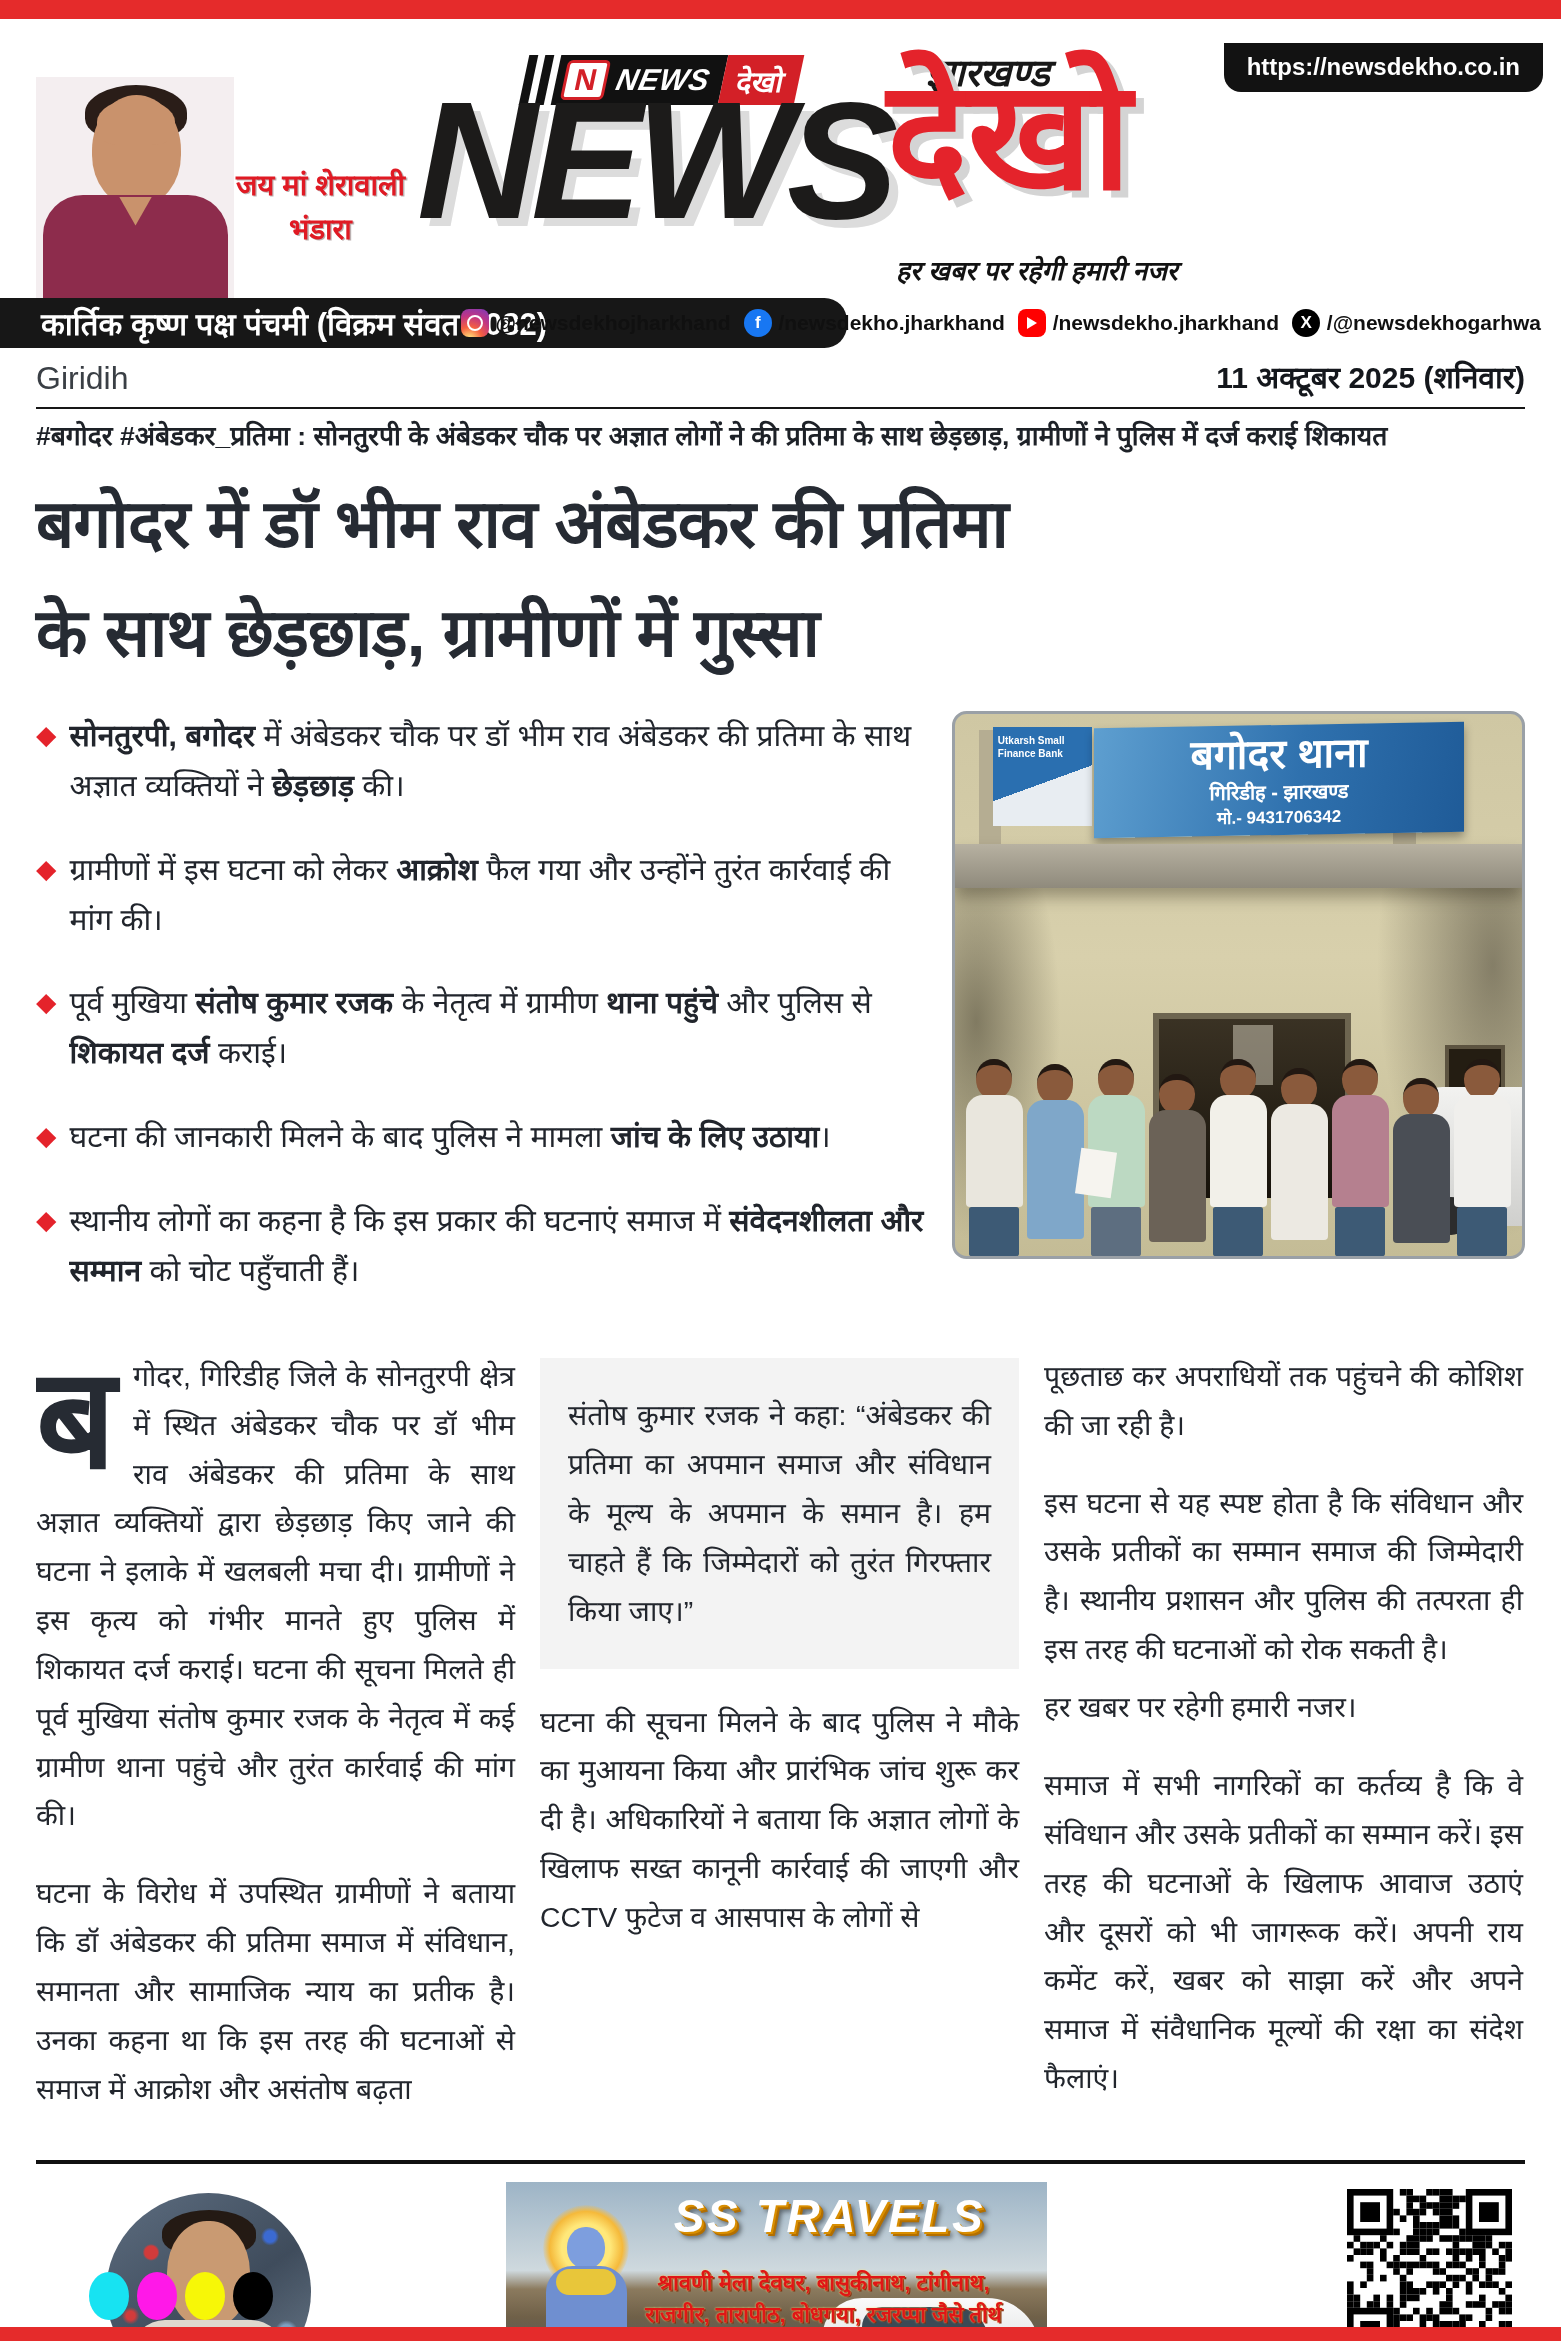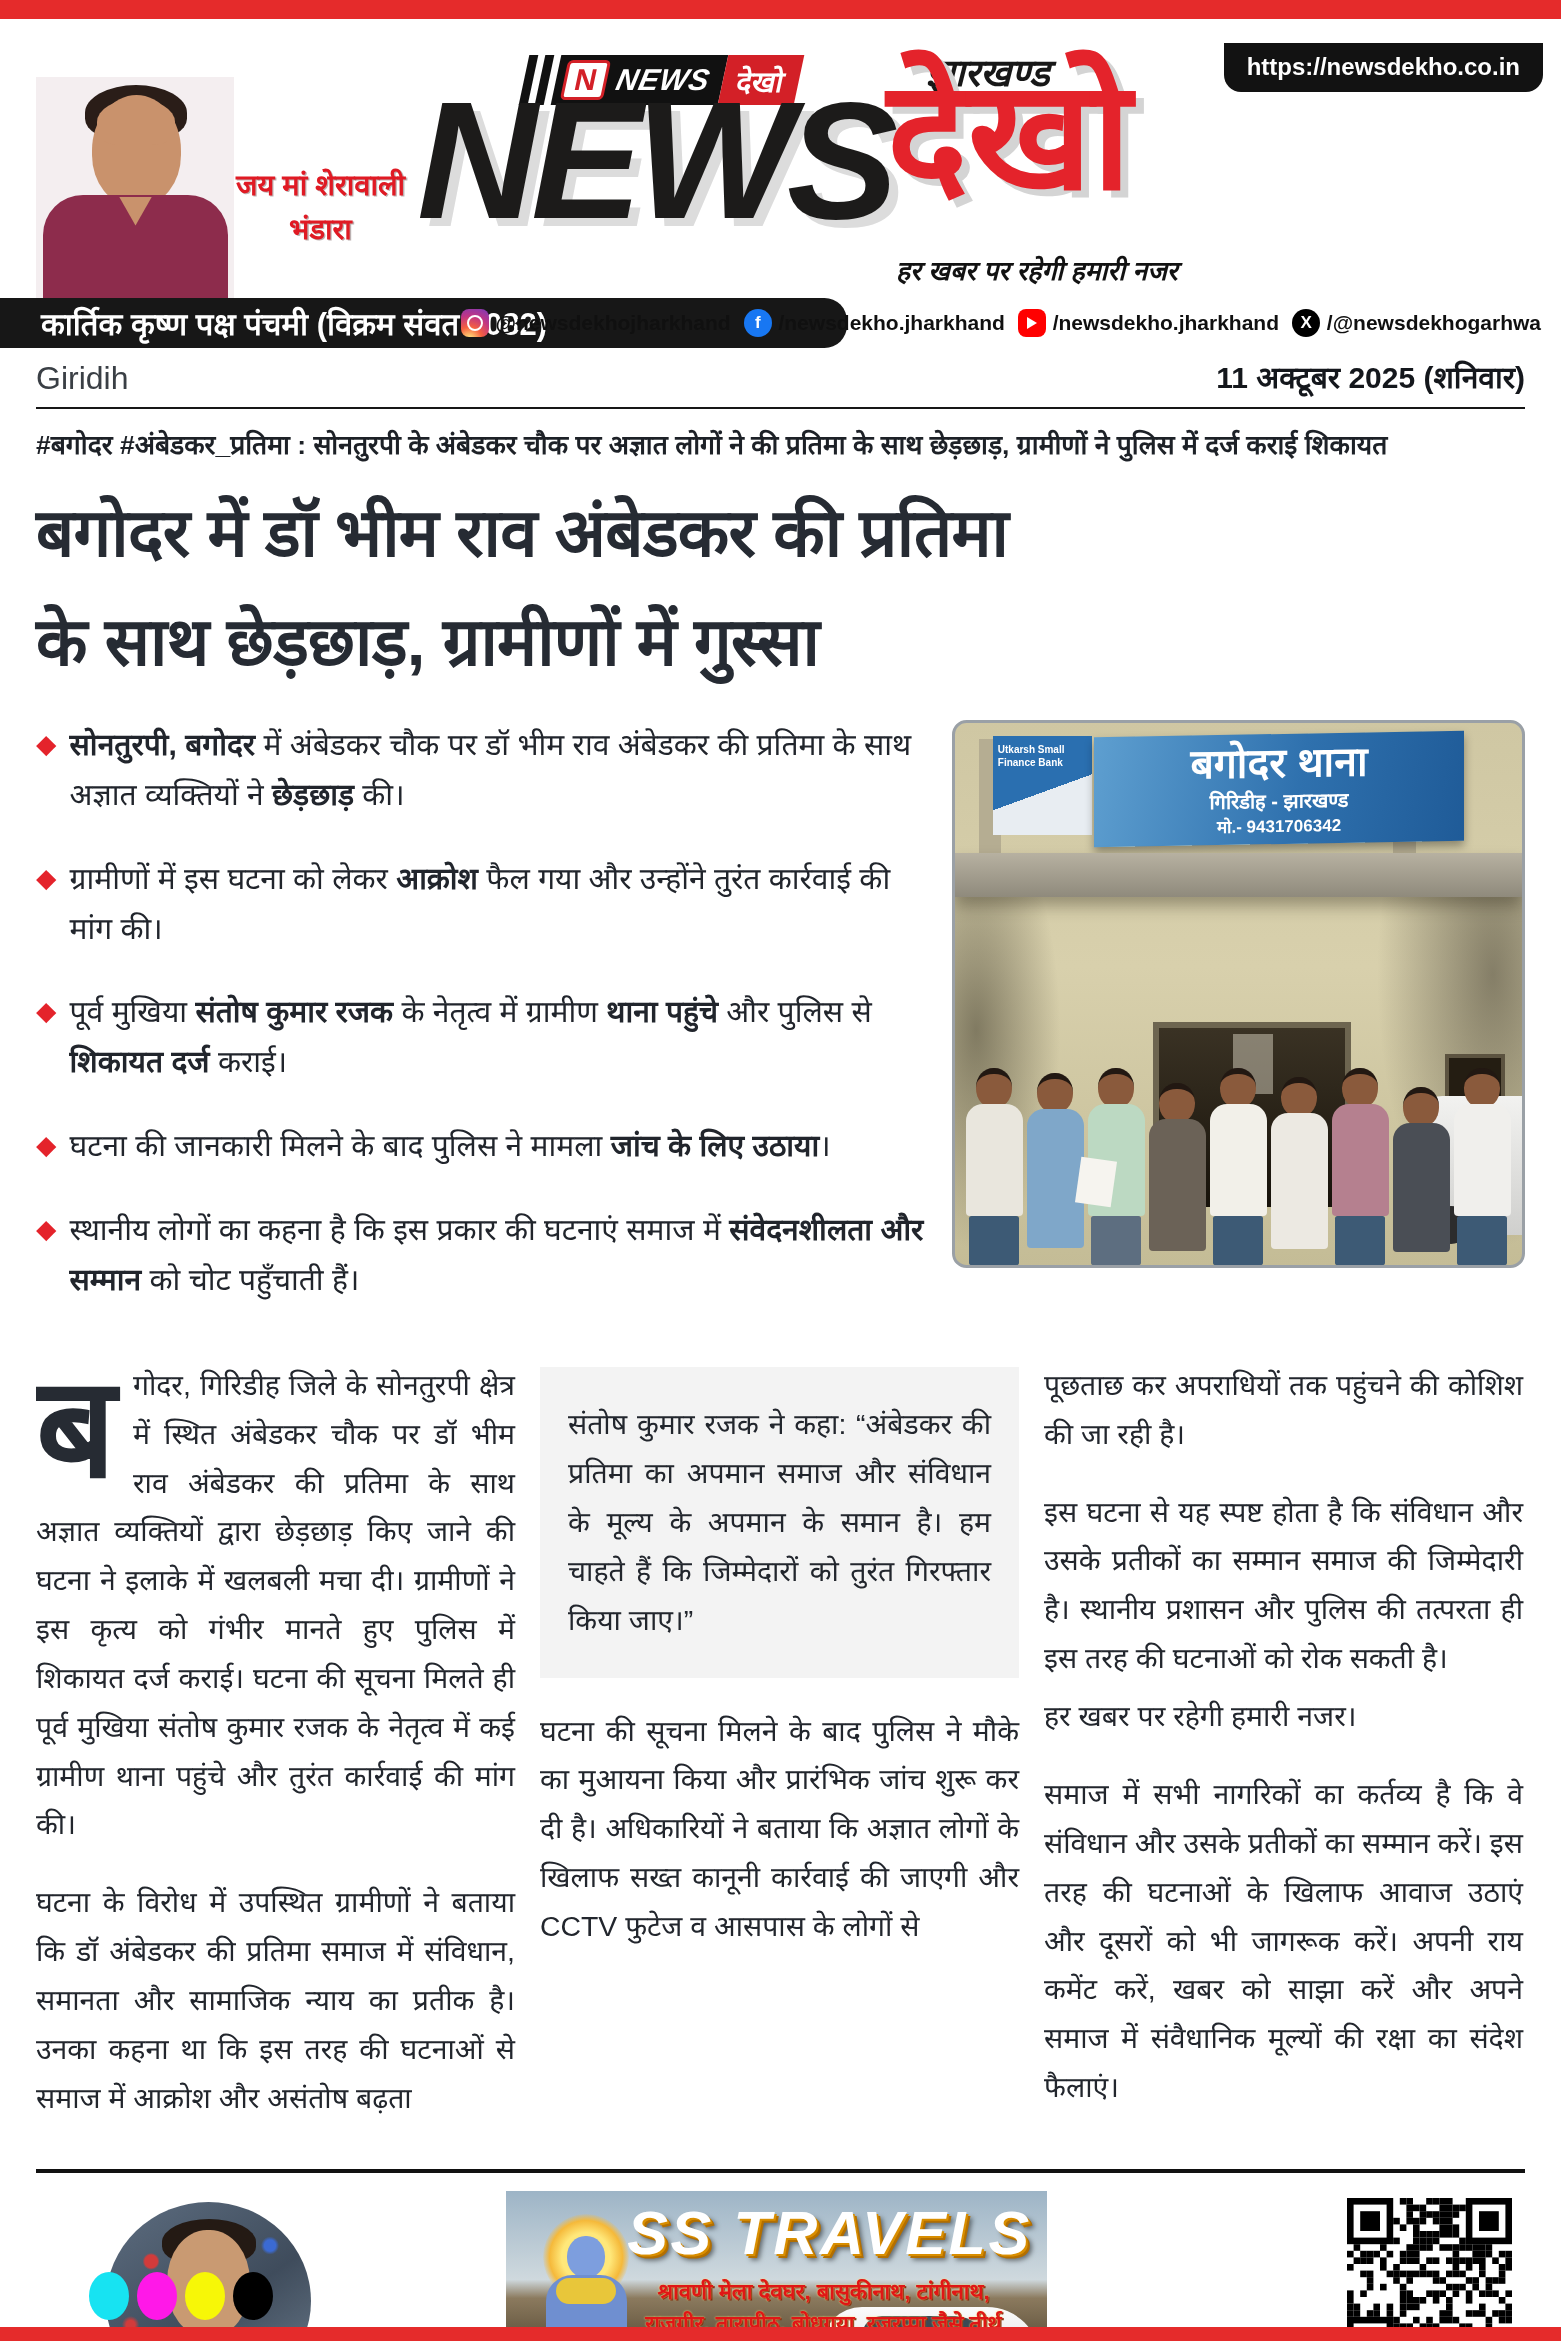--- a/index.html
+++ b/index.html
@@ -45,21 +45,21 @@
   .sicon.youtube { border-radius:8px; background:#f00; }
   .sicon.youtube::before { content:""; width:0; height:0; border-left:10.6px solid #fff; border-top:6.6px solid transparent; border-bottom:6.6px solid transparent; }
   .sicon.x { background:#000; }
 
   
   .meta-row { display:flex; justify-content:space-between; align-items:flex-end; margin:8px 36px 0 36px; padding-bottom:10.6px; border-bottom:2.6px solid #161616; }
   .meta-location { font-size:32px; color:#3a3f45; }
   .meta-date { font-size:30px; color:#14171c; font-weight:600; }
 
   
-  .kicker { margin:17px 36px 0 36px; font-size:26.5px; font-weight:700; color:#1d2127; }
+  .kicker { margin:8px 36px 0 36px; font-size:26.5px; font-weight:700; color:#1d2127; }
   .headline { margin:17px 36px 0 36px; font-size:67px; line-height:1.62; font-weight:900; color:#262b33; letter-spacing:-0.7px; }
 
   
   .content-top { display:flex; margin:24px 36px 0 36px; gap:22.5px; }
   .bullets { width:893px; }
   .bullet { display:flex; gap:13.2px; margin-bottom:34px; font-size:30px; line-height:1.66; color:#21252c; }
   .bullet .diamond { color:#e4232b; font-size:26.5px; line-height:1.85; flex:0 0 auto; }
   .bullet strong { font-weight:800; }
 
   .news-photo { position:relative; width:573px; height:548px; border:3.3px solid #9aa0a6; border-radius:14.6px; overflow:hidden; flex:0 0 auto;
@@ -118,21 +118,21 @@
                radial-gradient(circle at 80% 22%, #3b6ad2 0 2.5%, transparent 4%),
                radial-gradient(circle at 12% 62%, #d23b3b 0 2%, transparent 4%),
                radial-gradient(circle at 88% 70%, #7fa0c0 0 3%, transparent 5%),
                linear-gradient(145deg,#5d6d80 0%,#3f4c5c 55%,#6d7d8d 100%); }
   .author-photo .a-head { position:absolute; left:61px; top:28px; width:83px; height:107px; background:#c99a72; border-radius:48%; }
   .author-photo .a-hair { position:absolute; left:56px; top:17px; width:94px; height:46px; background:#241a14; border-radius:50% 50% 40% 40%; }
   .author-photo .a-shirt { position:absolute; left:26.5px; top:127px; width:152px; height:73px; background:#ded8ce; border-radius:33px 33px 0 0; }
 
   .ad-banner { position:absolute; left:506px; top:0; width:541px; height:233px; overflow:hidden;
     background:linear-gradient(#9db4c6 0%,#cfd9de 38%,#8b7a5e 46%,#6f6048 58%,#5a5a58 70%,#474745 100%); }
-  .ad-title { position:absolute; left:112px; top:6.6px; width:423px; text-align:center; font-size:61px; font-weight:900; font-style:italic; letter-spacing:2.6px; color:#fff;
+  .ad-title { position:absolute; left:112px; top:6.6px; width:423px; text-align:center; font-size:46px; font-weight:900; font-style:italic; letter-spacing:2.6px; color:#fff;
     text-shadow:2px 2px 0 #d98e00,4px 4px 0 #b36f00,6px 6px 5.3px rgba(0,0,0,.5); }
   .ad-lines { position:absolute; left:99px; top:85px; width:437px; text-align:center; font-size:22px; line-height:1.42; font-weight:800; color:#e01616; text-shadow:0 0 2px #ffe27a,1.3px 1.3px 0 #7a1a00; }
   .shiva { position:absolute; left:17px; top:22.5px; width:126px; height:152px; }
   .shiva .halo { position:absolute; left:20px; top:0; width:86px; height:86px; border-radius:50%; background:radial-gradient(circle,#ffe87a 0 40%,#f5b93a 60%,rgba(245,185,58,0) 72%); }
   .shiva .s-head { position:absolute; left:44px; top:22.5px; width:38px; height:42px; background:#7d9ede; border-radius:48%; }
   .shiva .s-body { position:absolute; left:22.5px; top:61px; width:81px; height:79px; background:#6f8fd0; border-radius:26.5px 26.5px 13.2px 13.2px; }
   .shiva .s-scarf { position:absolute; left:33px; top:64px; width:60px; height:26.5px; background:#e8c63a; border-radius:13.2px; }
   .ad-car { position:absolute; right:6.6px; bottom:18.5px; width:218px; height:99px; background:linear-gradient(#fbfbfb,#c9ccce); border-radius:40px 53px 9.3px 9.3px; }
   .ad-car::before { content:""; position:absolute; left:26.5px; bottom:-10.6px; width:37px; height:37px; background:#1f1f1f; border-radius:50%; border:5.3px solid #555; }
   .ad-car::after { content:""; position:absolute; right:30px; bottom:-10.6px; width:37px; height:37px; background:#1f1f1f; border-radius:50%; border:5.3px solid #555; }

